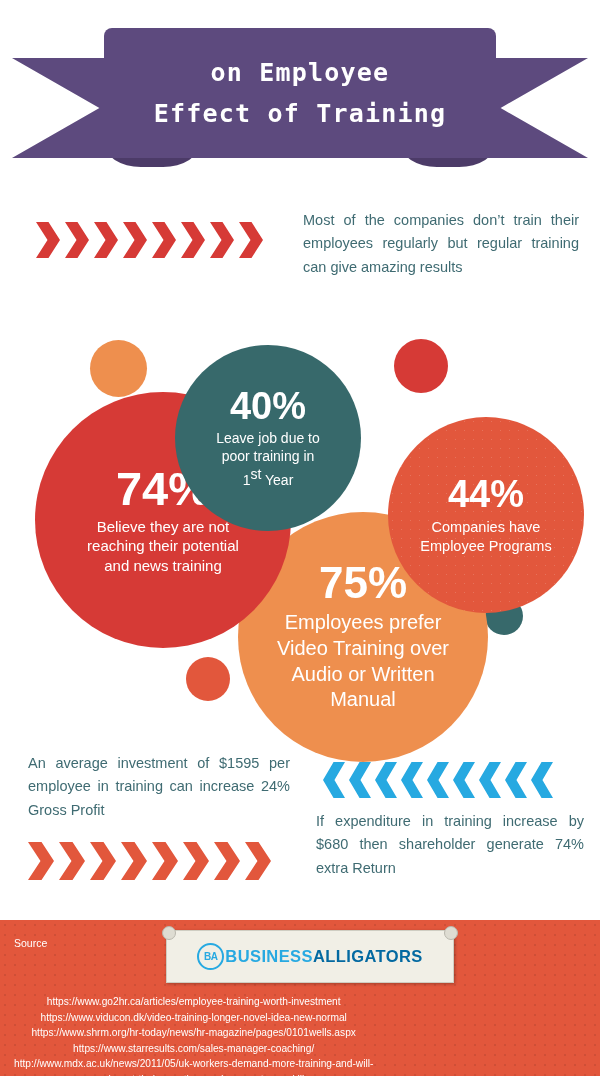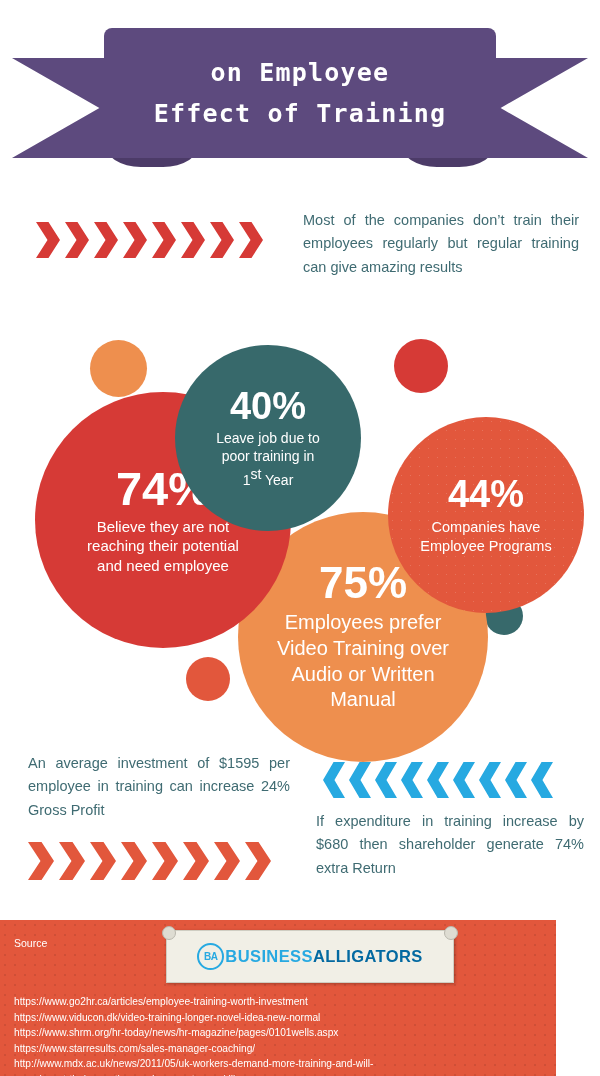--- a/index.html
+++ b/index.html
@@ -59,21 +59,21 @@
   }
   .stat .num { font-weight:bold; line-height:1; margin-bottom:5px; }
   .stat .cap { line-height:1.28; }
   .dotted {
     background-image: radial-gradient(rgba(255,255,255,.16) 0.8px, transparent 0.9px);
     background-size: 9px 9px;
   }
 
   
   .footer {
-    position:absolute; left:0; bottom:0; width:556px; height:156px;
+    position:absolute; left:0; bottom:0; width:600px; height:156px;
     background:#e2573c; color:#ffffff;
     background-image: radial-gradient(rgba(0,0,0,.09) 0.9px, transparent 1px);
     background-size: 10px 10px;
   }
   .src-label { position:absolute; left:14px; top:17px; font-size:10.5px; }
   .logo-card {
     position:absolute; left:166px; top:10px; width:288px; height:53px;
     background:#f1efe6; border:1px solid #cfcdc2;
     box-shadow:1px 1px 3px rgba(0,0,0,.28);
     display:flex; align-items:center; justify-content:center; gap:1px;
@@ -89,21 +89,21 @@
     border:2.2px solid #27a9e1;
     display:flex; align-items:center; justify-content:center;
     font-size:10px; font-weight:bold; color:#27a9e1; letter-spacing:-.5px;
   }
   .logo-word { font-size:16.5px; font-weight:bold; letter-spacing:.4px; }
   .logo-word .b1 { color:#27a9e1; }
   .logo-word .b2 { color:#0369a1; }
   .urls {
     position:absolute; left:14px; top:74px; font-size:10.2px; line-height:1.52;
   }
-  .urls div { white-space:nowrap; }
+  .urls div { white-space:nowrap;text-align:center; }
 </style>
 </head>
 <body>
 
 <div class="banner-wrap">
   <div class="banner-tail left"></div>
   <div class="banner-tail right"></div>
   <div class="banner-fold l"></div>
   <div class="banner-fold r"></div>
   <div class="banner-main">
@@ -141,21 +141,21 @@
       <div>Audio or Written</div>
       <div>Manual</div>
     </div>
   </div>
 
   <div class="circ stat" style="left:35px; top:80px; width:256px; height:256px; background:#d63a36; z-index:3;">
     <div class="num" style="font-size:47px;">74%</div>
     <div class="cap" style="font-size:15px;">
       <div>Believe they are not</div>
       <div>reaching their potential</div>
-      <div>and need employee</div>
+      <div>and news training</div>
     </div>
   </div>
 
   <div class="circ stat dotted" style="left:388px; top:105px; width:196px; height:196px; background-color:#e2573c; z-index:4;">
     <div class="num" style="font-size:38px;">44%</div>
     <div class="cap" style="font-size:14.5px;">
       <div>Companies have</div>
       <div>Employee Programs</div>
     </div>
   </div>

